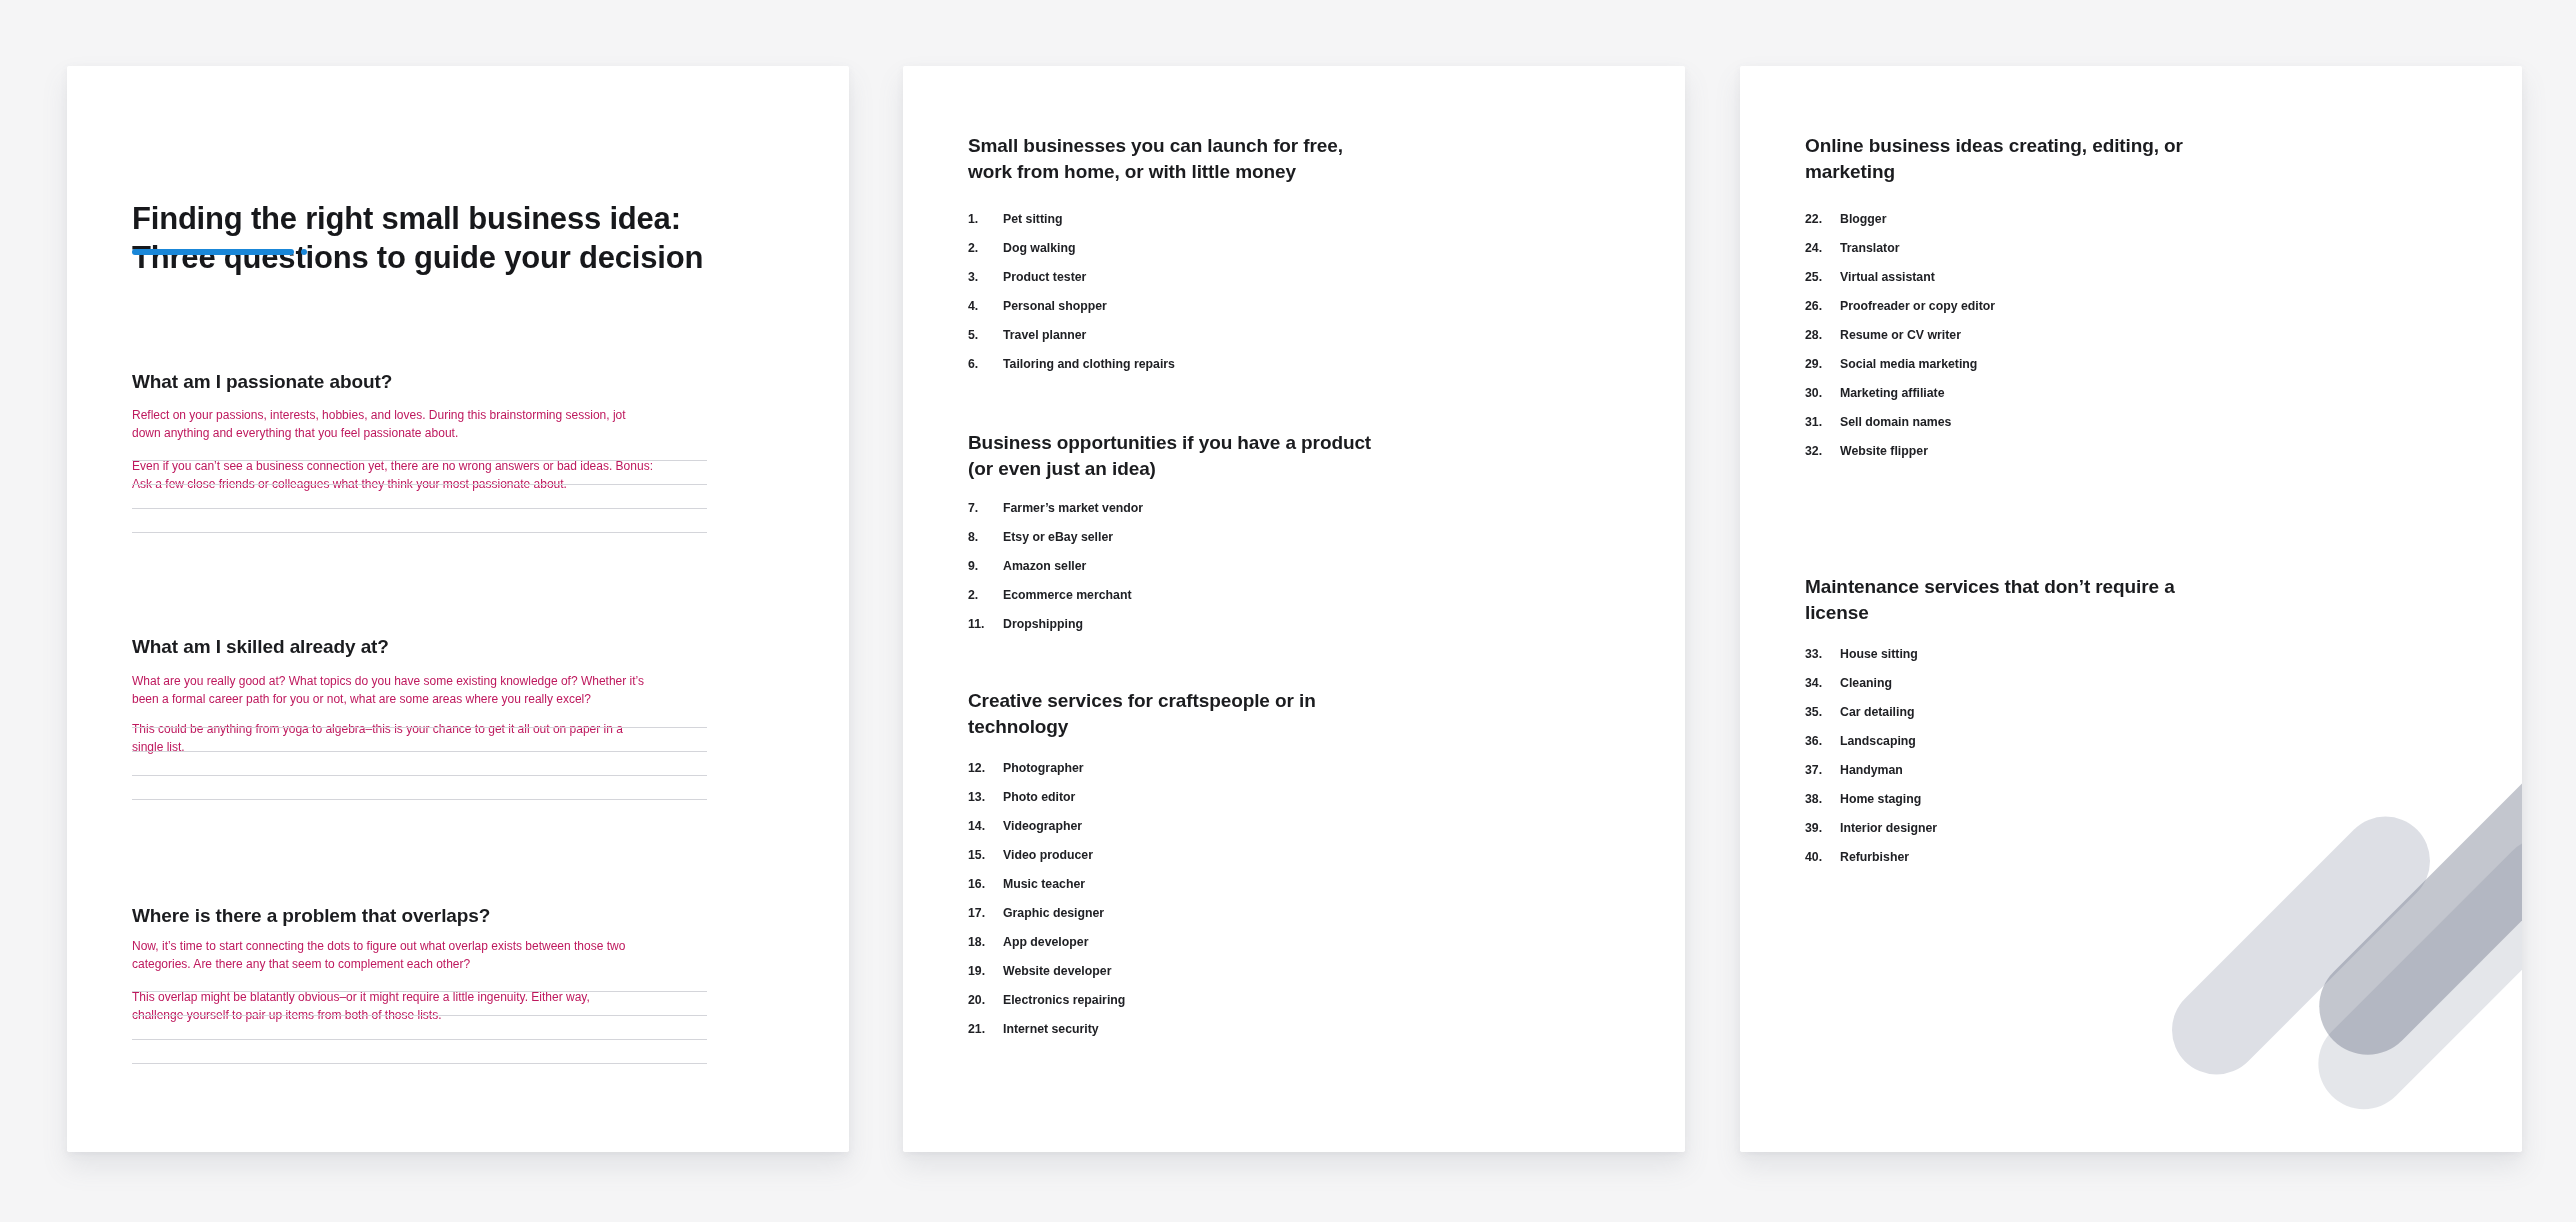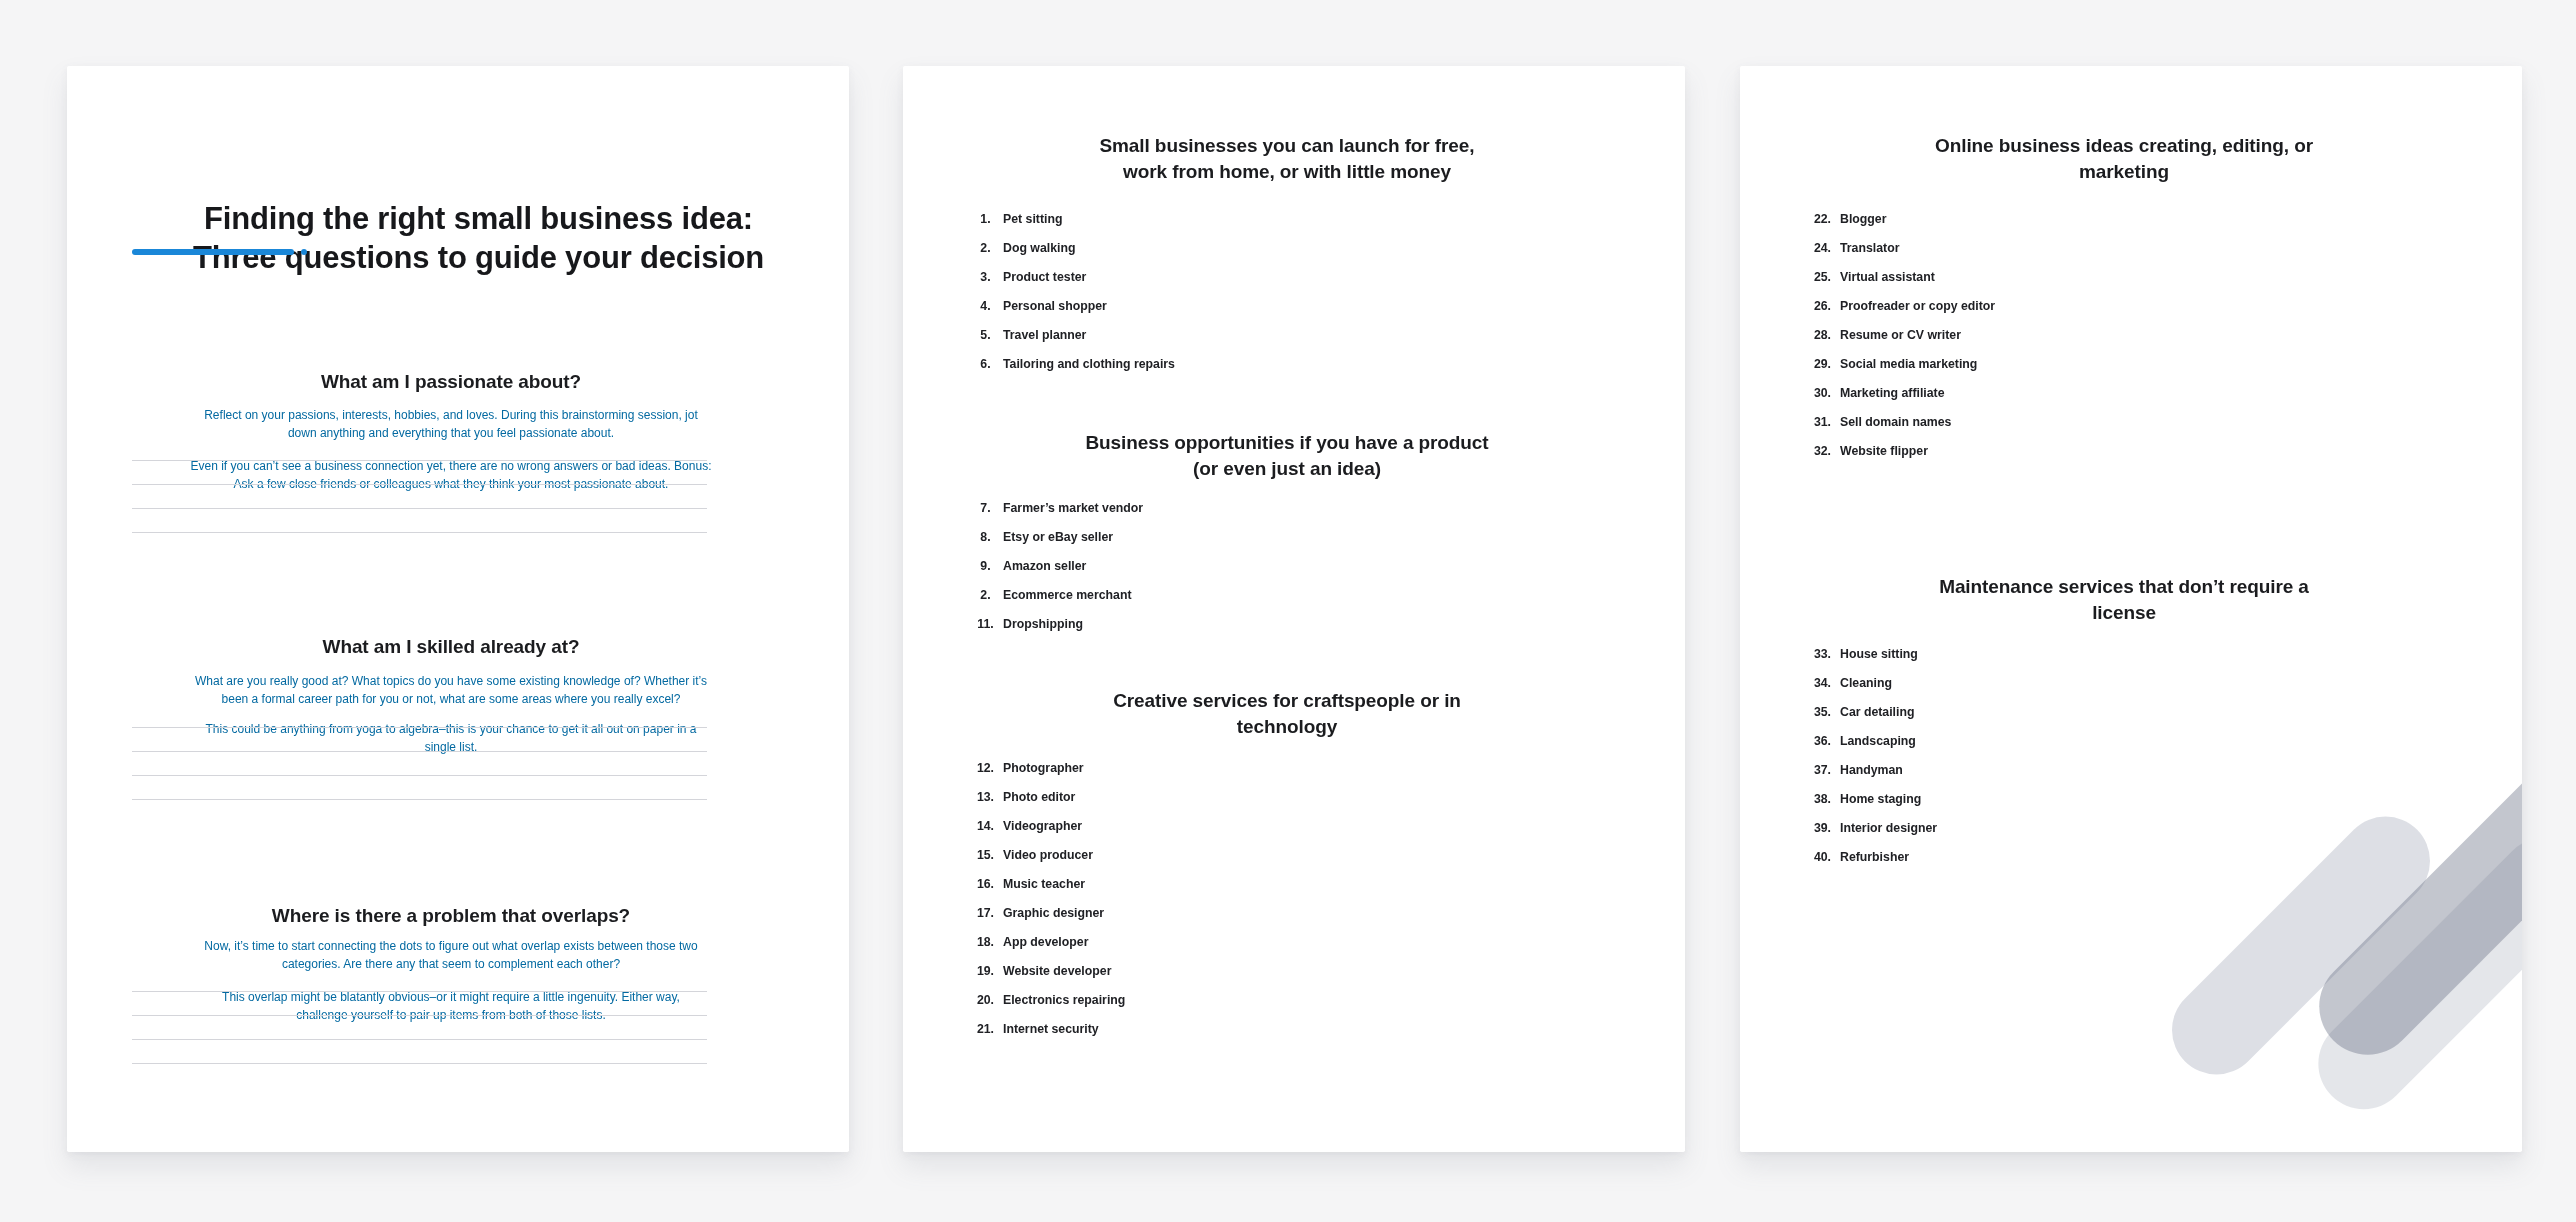--- a/index.html
+++ b/index.html
@@ -10,21 +10,20 @@
     font-family: "Liberation Sans", "DejaVu Sans", sans-serif;
     overflow: hidden;
   }
   .canvas { position: relative; width: 2576px; height: 1222px; background: #f5f5f6; }
 
   .page {
     position: absolute; top: 66px; width: 782px; height: 1086px;
     background: #ffffff; border-radius: 1.8px;
     box-shadow: 0 14.6px 27px rgba(110,115,128,0.13), 0 2.7px 7.3px rgba(110,115,128,0.08);
     overflow: hidden;
-    text-align: center;
   }
   #page1 { left: 67px; }
   #page2 { left: 903px; }
   #page3 { left: 1740px; padding-left: 25px; }
 
   .abs { position: absolute; left: 65px; margin: 0; }
 
   .doc-title {
     top: 133px; width: 693px;
     font-size: 31px; line-height: 39px; font-weight: 700;
@@ -38,21 +37,21 @@
   .sec-h {
     width: 638px;
     font-size: 19px; line-height: 25.5px; font-weight: 700;
     letter-spacing: -0.1px; color: #1b1c1f;
     white-space: pre-line;
   }
 
   .body-p {
     width: 638px;
     font-size: 12px; line-height: 18px; font-weight: 400;
-    color: #0369a1;
+    color: #be185d;
     white-space: pre-line;
   }
 
   .write-lines { width: 575px; }
   .wl { height: 24px; border-top: 1.8px solid #d4d5da; }
 
   .idea-list { position: absolute; left: 65px; width: 638px; }
   .idea { display: flex; height: 29px; align-items: flex-start; }
   .idea .num, .idea .txt {
     font-size: 12.3px; line-height: 15.5px; font-weight: 700; color: #202125;

